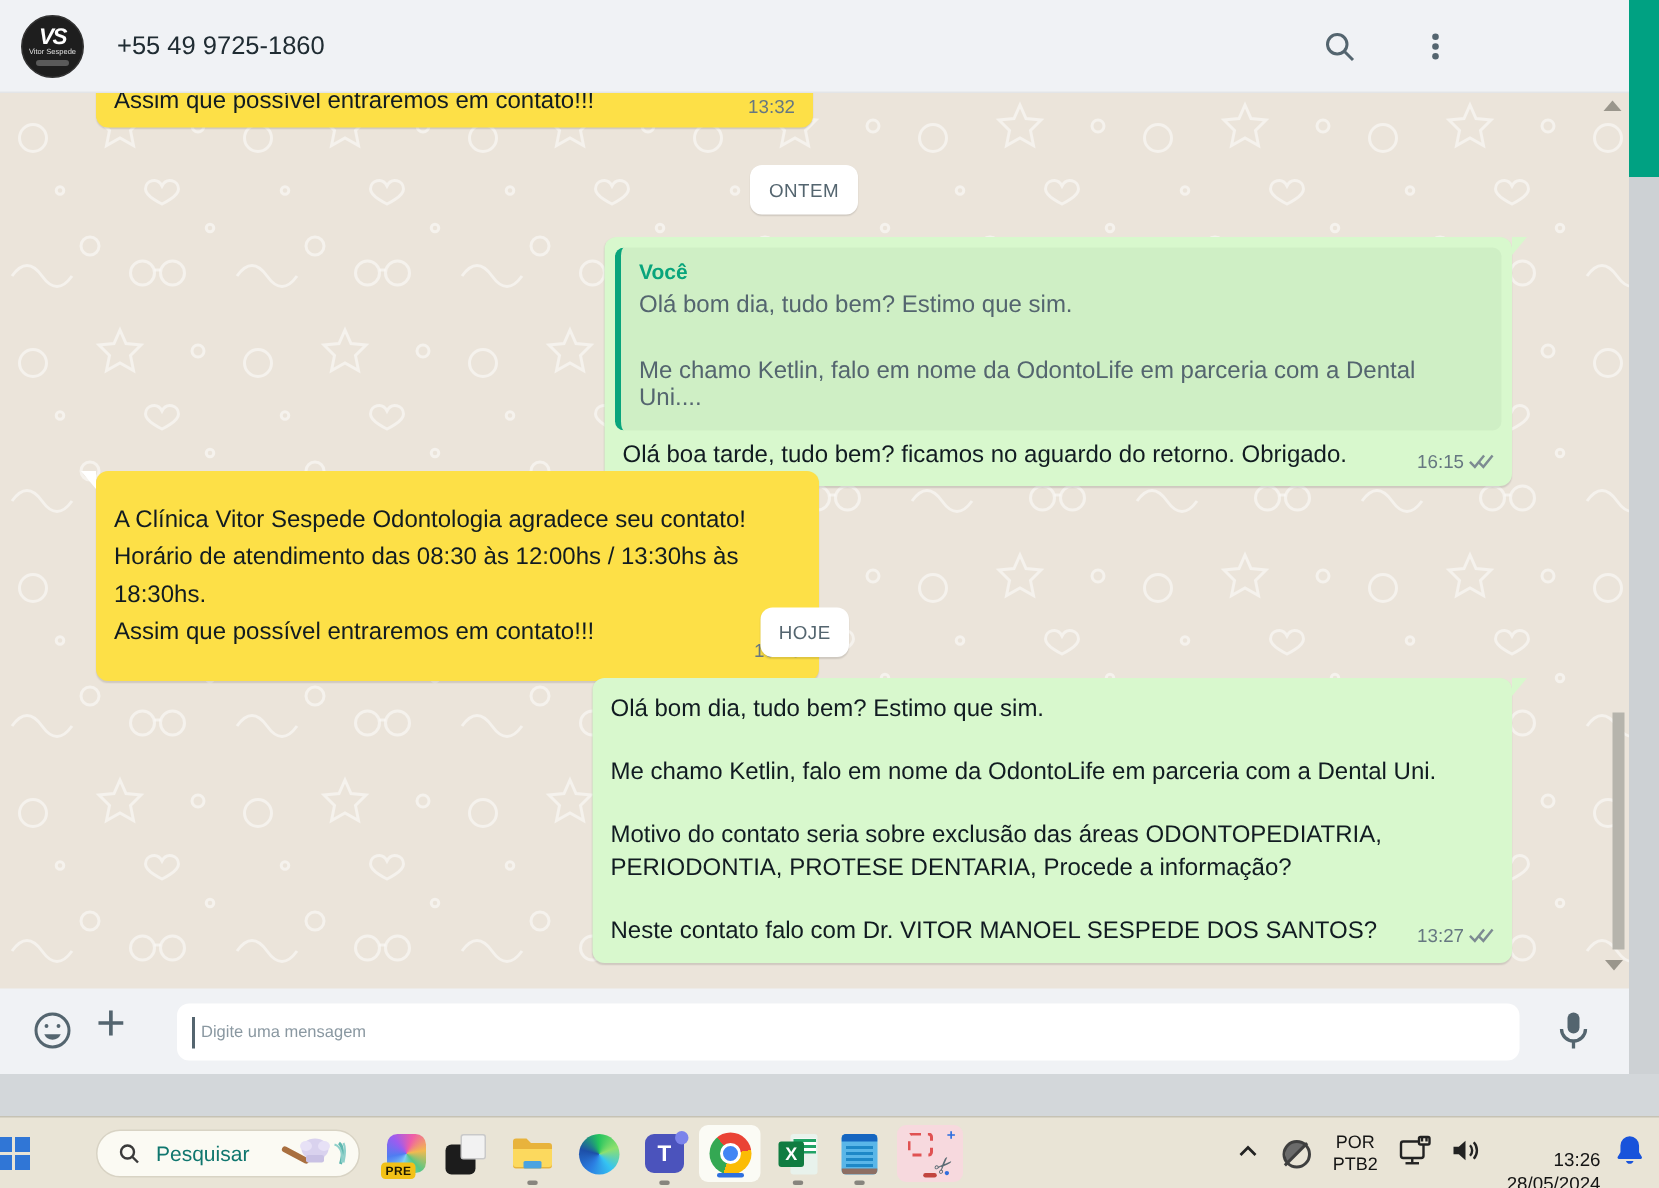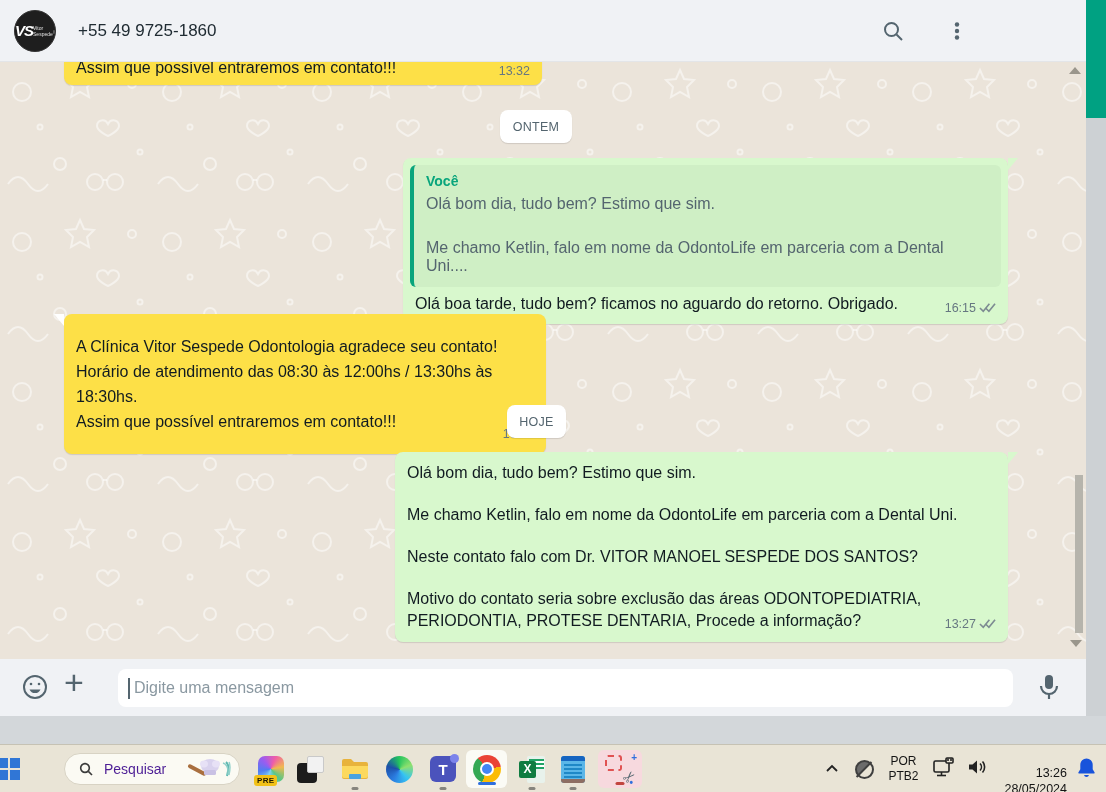--- a/index.html
+++ b/index.html
@@ -12,21 +12,21 @@
   
   #app { position:absolute; left:0; top:0; width:1086px; height:716px; background:#ebe4da; }
 
   .wa-header {
     position:absolute; left:0; top:0; width:1086px; height:62px;
     background:#f0f2f5; display:flex; align-items:center;
     border-bottom:1px solid rgba(0,0,0,0.05); z-index:5;
   }
   .avatar {
     width:42px; height:42px; border-radius:50%; background:#1e1e1e;
-    margin-left:14px; display:flex; flex-direction:row; align-items:center; justify-content:center;
+    margin-left:14px; display:flex; flex-direction:column; align-items:center; justify-content:center;
     color:#fff; overflow:hidden; flex-shrink:0; border:1px solid #333;
   }
   .avatar .vs { font-size:15px; font-weight:bold; font-style:italic; letter-spacing:-1px; line-height:14px; }
   .avatar .vname { font-size:5px; color:#e0e0e0; line-height:6px; }
   .avatar .pill { width:22px; height:4px; border-radius:2px; background:#5a5a5a; margin-top:2px; }
   .phone { margin-left:22px; font-size:17px; color:#202c33; }
   .hdr-icons { position:absolute; right:116px; top:0; height:62px; display:flex; align-items:center; gap:38px; }
   .icon-btn { width:26px; height:26px; display:flex; align-items:center; justify-content:center; cursor:pointer; }
 
   
@@ -87,21 +87,21 @@
   
   .composer {
     position:absolute; left:0; top:659px; width:1086px; height:57px;
     background:#f0f2f5;
   }
   .composer .emoji { position:absolute; left:21px; top:14px; }
   .composer .plus  { position:absolute; left:64px; top:4px; font-size:34px; font-weight:300; color:#54656f; cursor:pointer; }
   .msg-input {
     position:absolute; left:118px; top:10px; width:895px; height:38px;
     background:#ffffff; border:none; border-radius:8px; padding-left:16px;
-    font-size:16px; font-family:"Liberation Sans", sans-serif; color:#111b21; outline:none;
+    font-size:11px; font-family:"Liberation Sans", sans-serif; color:#111b21; outline:none;
   }
   .msg-input::placeholder { color:#8a98a1; }
   .caret { position:absolute; left:128px; top:19px; width:1.5px; height:21px; background:#54656f; }
   .composer .mic { position:absolute; left:1036px; top:14px; cursor:pointer; }
 
   
   .teal-bar   { position:absolute; left:1086px; top:0;     width:20px; height:118px; background:#00a182; }
   .right-strip{ position:absolute; left:1086px; top:118px; width:20px; height:598px; background:#cdd1d4; }
   .gray-band  { position:absolute; left:0; top:716px; width:1106px; height:28px; background:#d3d7da; }
 
@@ -112,21 +112,21 @@
   }
   .tb-item { position:absolute; top:0; height:48px; display:flex; align-items:center; justify-content:center; cursor:pointer; }
   .win-logo { left:0px; width:22px; overflow:hidden; }
   .win-grid { display:grid; grid-template-columns:10px 10px; grid-template-rows:10px 10px; gap:2px; margin-left:-4px; }
   .win-grid div { background:#3076d6; }
   .search-pill {
     position:absolute; left:64px; top:8px; width:176px; height:32px;
     background:#fbfaf3; border:1px solid #d8d3c4; border-radius:16px;
     display:flex; align-items:center; cursor:pointer;
   }
-  .search-pill .sp-text { font-size:14px; color:#4c1d95; margin-left:10px; flex:1; }
+  .search-pill .sp-text { font-size:14px; color:#0f766e; margin-left:10px; flex:1; }
   .sp-art { width:52px; height:26px; position:relative; margin-right:4px; }
 
   .appbtn { border-radius:6px; }
   .appbtn.active-chrome { left:466px; width:41px; top:5px; height:38px; background:rgba(253,253,248,0.9); }
   .appbtn.active-snip   { left:598px; width:44px; top:5px; height:38px; background:#f7d9de; }
   .run-dash { position:absolute; bottom:3px; left:50%; transform:translateX(-50%); width:7px; height:3px; border-radius:2px; background:#87857e; }
   .run-dash.blue { width:18px; background:#2f6fde; }
   .run-dash.red  { width:9px;  background:#c2453f; }
 
   .copilot { left:254px; width:34px; }
@@ -268,22 +268,22 @@
     </div>
 
     <div class="date-pill" id="sep2">
       <span>HOJE</span>
     </div>
 
     <div class="bubble out" id="msg4">
       <div class="tail-r"></div>
       <p>Olá bom dia, tudo bem? Estimo que sim.</p>
       <p>Me chamo Ketlin, falo em nome da OdontoLife em parceria com a Dental Uni.</p>
+      <p>Motivo do contato seria sobre exclusão das áreas ODONTOPEDIATRIA, PERIODONTIA, PROTESE DENTARIA, Procede a informação?</p>
       <p>Neste contato falo com Dr. VITOR MANOEL SESPEDE DOS SANTOS?</p>
-      <p>Motivo do contato seria sobre exclusão das áreas ODONTOPEDIATRIA, PERIODONTIA, PROTESE DENTARIA, Procede a informação?</p>
       <span class="msg-time time-abs">
         <span>13:27</span><span class="checks"><svg width="17" height="12" viewBox="0 0 18 12" fill="none" stroke="#7d8b92" stroke-width="1.7">
               <path d="M1 7 L4.5 10.5 L11 2.5"></path>
               <path d="M7 7 L10.5 10.5 L17 2.5"></path>
             </svg></span>
       </span>
     </div>
 
     <div class="tri-up"></div>
     <div class="scroll-thumb"></div>

